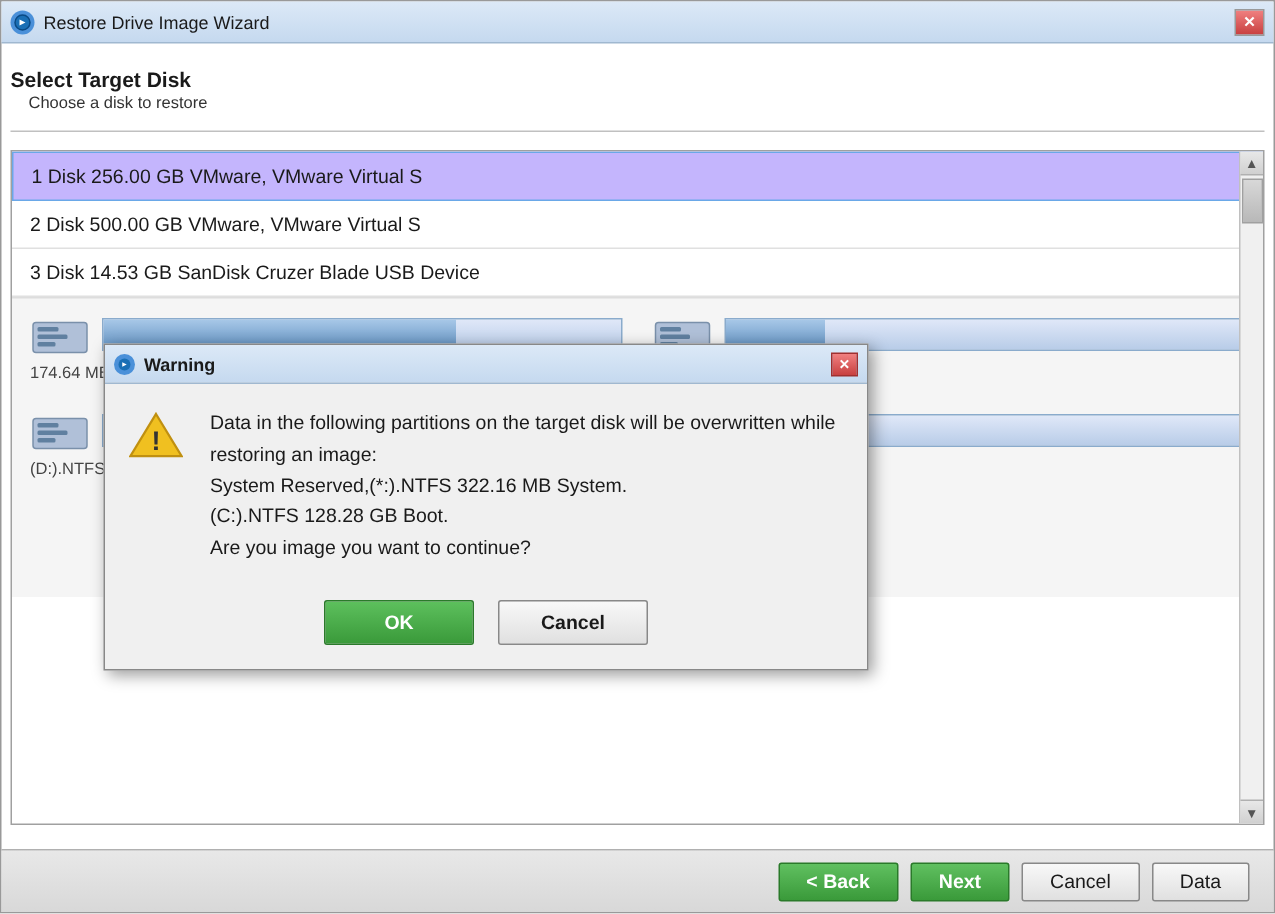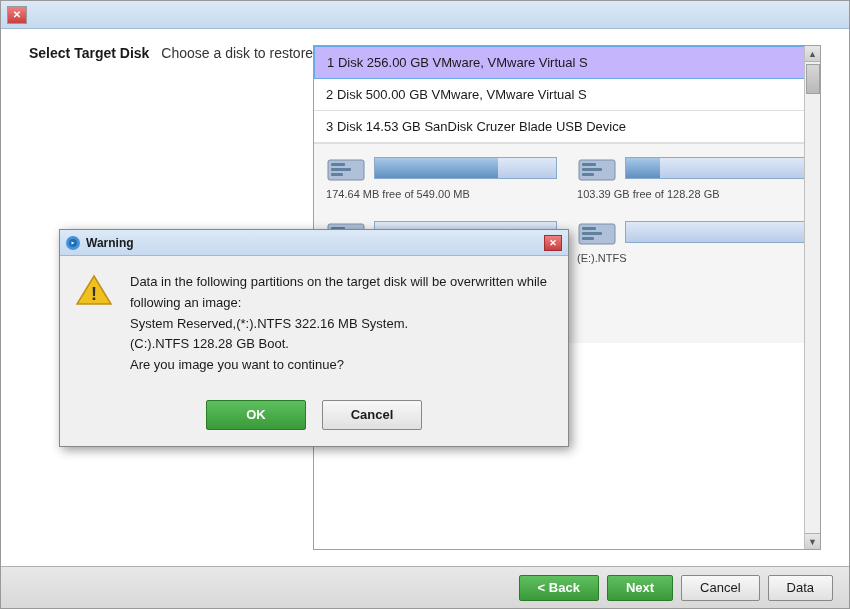--- a/index.html
+++ b/index.html
@@ -72,34 +72,34 @@
     }
     .title-btn.close-btn {
       background: linear-gradient(to bottom, #f08080, #c84040);
       color: white;
       font-weight: bold;
     }
 
     
     .content-area {
       flex: 1;
-      padding: 16px 28px;
-      display: flex;
-      flex-direction: row;
+      padding: 16px 6px;
+      display: flex;
+      flex-direction: column;
       position: relative;
     }
 
     .page-title {
       font-size: 14px;
       font-weight: bold;
       color: #1a1a1a;
       margin-bottom: 2px;
     }
     .page-subtitle {
-      font-size: 14px;
+      font-size: 11px;
       color: #333;
       margin-bottom: 12px;
       padding-left: 12px;
     }
 
     .separator-top {
       height: 1px;
       background: #c0c0c0;
       margin-bottom: 12px;
     }
@@ -263,21 +263,21 @@
 
     
     .overlay {
       position: absolute;
       top: 0; left: 0; right: 0; bottom: 0;
       z-index: 10;
     }
     .dialog {
       position: absolute;
       top: 200px;
-      left: 58px;
+      left: 68px;
       width: 510px;
       background: #f0f0f0;
       border: 1px solid #888;
       box-shadow: 3px 3px 10px rgba(0,0,0,0.4);
     }
     .dialog-title-bar {
       background: linear-gradient(to bottom, #dce9f7, #c5d9ef);
       height: 26px;
       display: flex;
       align-items: center;
@@ -364,20 +364,29 @@
       color: #1a1a1a;
       border-color: #888;
     }
   </style>
 </head>
 <body>
 
 <div class="main-window">
 
   <div class="title-bar">
+    <div class="title-bar-left">
+      <div class="title-bar-icon">
+        <svg width="12" height="12" viewBox="0 0 12 12">
+          <circle cx="6" cy="6" r="5" fill="#1a6fb5" stroke="#0a4a85" stroke-width="1"></circle>
+          <path d="M4 4 L8 6 L4 8 Z" fill="white"></path>
+        </svg>
+      </div>
+      <span class="title-bar-text">Restore Drive Image Wizard</span>
+    </div>
     <div class="title-bar-controls">
       <div class="title-btn close-btn">✕</div>
     </div>
   </div>
 
   <div class="content-area">
     <div class="page-title">Select Target Disk</div>
     <div class="page-subtitle">Choose a disk to restore</div>
     <div class="separator-top"></div>
 
@@ -492,21 +501,21 @@
 
         <div class="dialog-body">
           <div class="warning-icon-wrap">
             <svg class="warning-triangle" viewBox="0 0 36 32" xmlns="http://www.w3.org/2000/svg">
               <polygon points="18,2 35,30 1,30" fill="#f0c020" stroke="#c09010" stroke-width="1.5"></polygon>
               <text x="18" y="26" text-anchor="middle" font-size="18" font-weight="bold" fill="#333">!</text>
             </svg>
           </div>
           <div class="dialog-message">
             <span>Data in the following partitions on the target disk will be overwritten while</span><br>
-            <span>following an image:</span><br>
+            <span>restoring an image:</span><br>
             <span>System Reserved,(*:).NTFS 322.16 MB System.</span><br>
             <span>(C:).NTFS 128.28 GB Boot.</span><br>
             <span>Are you image you want to continue?</span>
           </div>
         </div>
 
         <div class="dialog-buttons">
           <button class="dialog-btn">OK</button>
           <button class="dialog-btn cancel">Cancel</button>
         </div>

